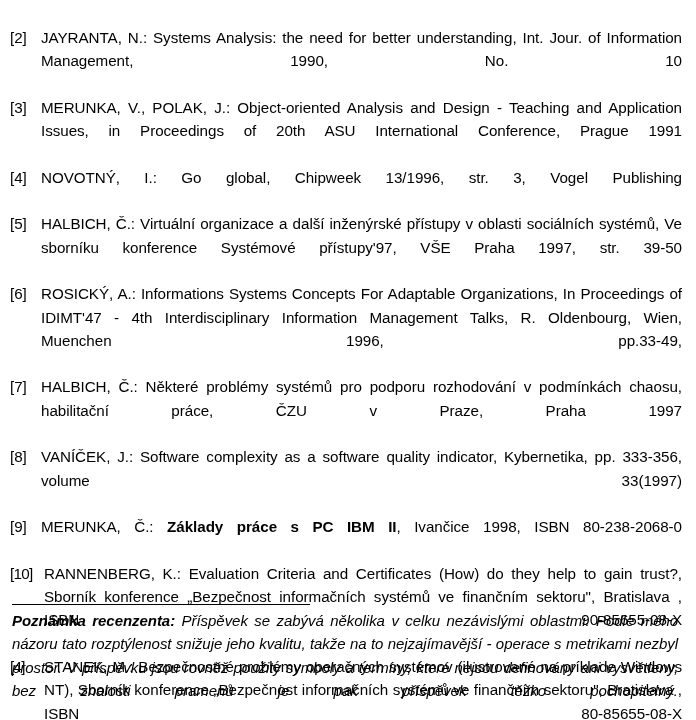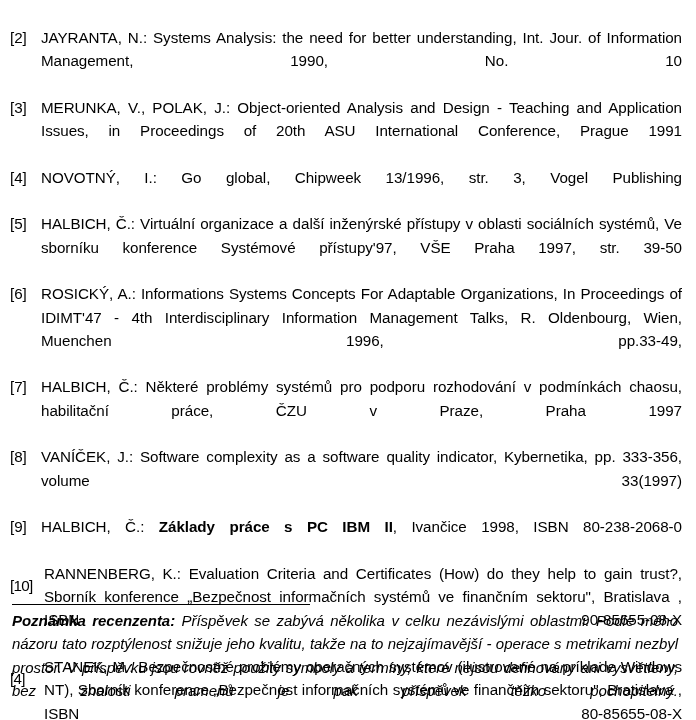--- a/index.html
+++ b/index.html
@@ -51,21 +51,20 @@
     line-height: 23.3px;
     white-space: pre;
   }
 
   
   .reference-item.wide-marker {
     padding-left: 34px;
   }
   .reference-item.wide-marker .ref-marker {
     letter-spacing: -0.7px;
-    margin-top: 12px;
   }
 
   .reference-item .ref-text {
     display: block;
   }
 
   
   .reference-item .ref-text::after {
     content: "";
     display: inline-block;
@@ -149,21 +148,21 @@
       <span class="ref-text">HALBICH, Č.: Některé problémy systémů pro podporu rozhodování v podmínkách chaosu, habilitační práce, ČZU v Praze, Praha 1997</span>
     </p>
 
     <p class="reference-item">
       <span class="ref-marker">[8]</span>
       <span class="ref-text">VANÍČEK, J.: Software complexity as a software quality indicator, Kybernetika, pp. 333-356, volume 33(1997)</span>
     </p>
 
     <p class="reference-item">
       <span class="ref-marker">[9]</span>
-      <span class="ref-text"><span>HALBICH, Č.: </span><b>Základy práce s PC IBM II</b><span>, Ivančice 1998, ISBN 80-238-2068-0</span></span>
+      <span class="ref-text"><span>MERUNKA, Č.: </span><b>Základy práce s PC IBM II</b><span>, Ivančice 1998, ISBN 80-238-2068-0</span></span>
     </p>
 
     <p class="reference-item wide-marker">
       <span class="ref-marker">[10]</span>
       <span class="ref-text">RANNENBERG, K.: Evaluation Criteria and Certificates (How) do they help to gain trust?, Sborník konference „Bezpečnost informačních systémů ve finančním sektoru", Bratislava , ISBN 90-85655-08-X</span>
     </p>
 
     <p class="reference-item wide-marker">
       <span class="ref-marker">[4]</span>
       <span class="ref-text">STANEK, M.: Bezpečnostné problémy operačných systémov (ilustrované na príklade Windows NT), Sborník konference „Bezpečnost informačních systémů ve finančním sektoru", Bratislava , ISBN 80-85655-08-X</span>

